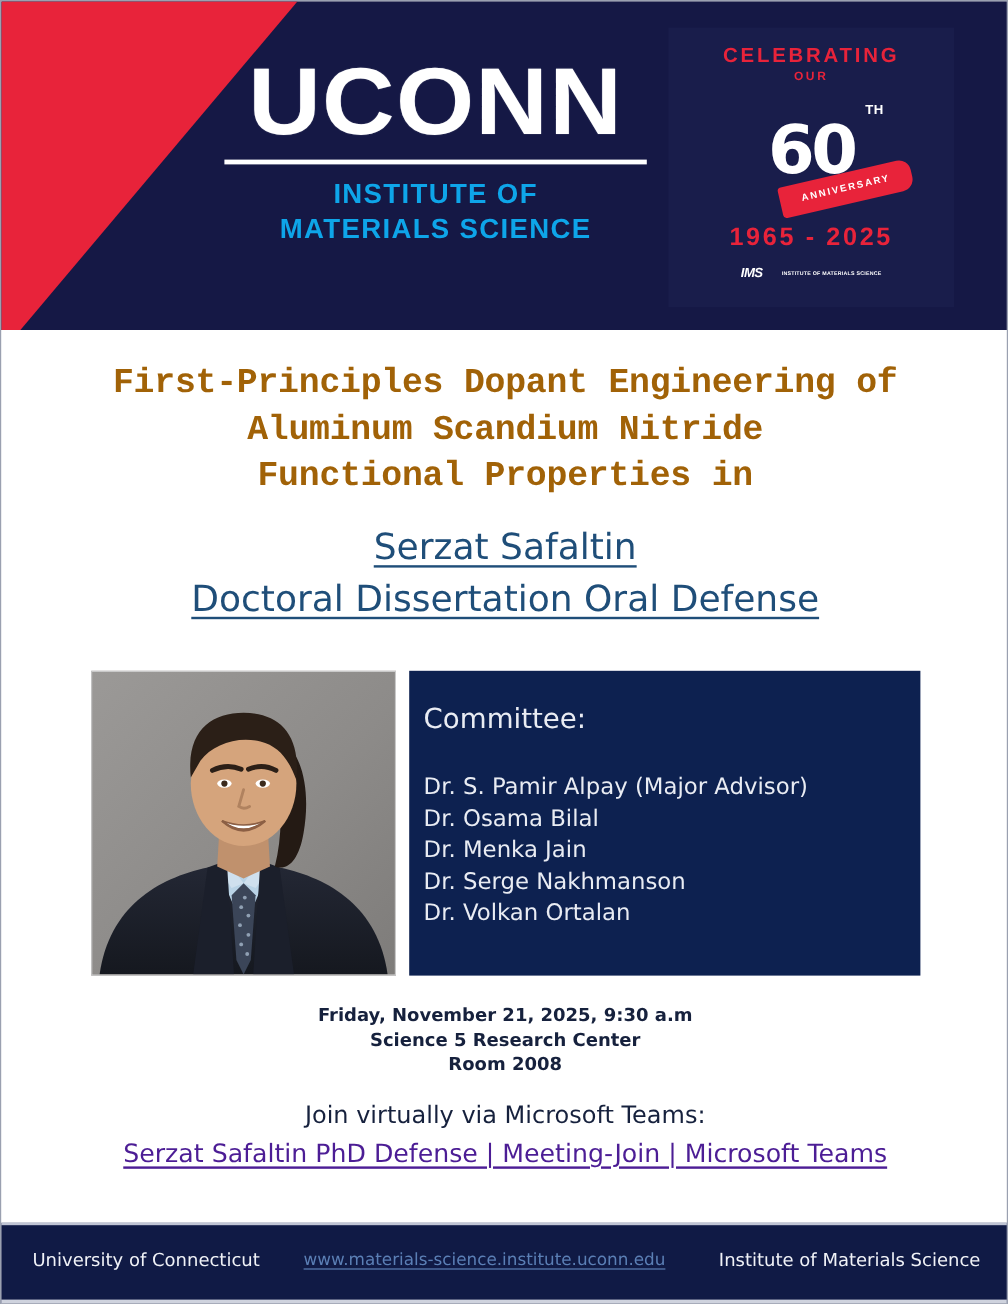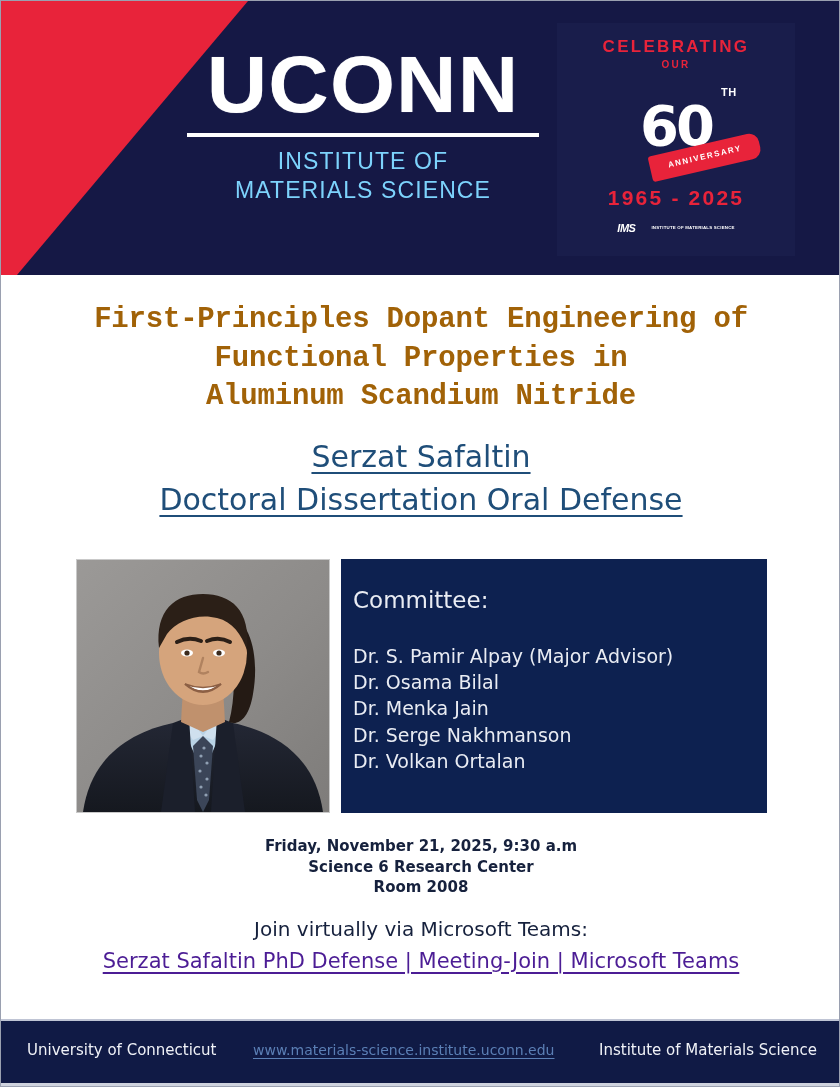--- a/index.html
+++ b/index.html
@@ -56,25 +56,25 @@
     transform: scaleX(1.06);
     text-shadow: 0 0 1px rgba(255,255,255,0.4);
   }
   .uconn-rule {
     height: 4px;
     background: #ffffff;
     margin: 11px 0 10px 0;
   }
   .uconn-sub {
     font-family: "Liberation Sans", sans-serif;
-    font-weight: 400;
+    font-weight: 700;
     font-size: 23px;
     line-height: 1.28;
     letter-spacing: 1.1px;
-    color: #7dd3fc;
+    color: #0ea5e9;
     text-align: center;
   }
 
   
   .badge {
     position: absolute;
     left: 556px;
     top: 22px;
     width: 238px;
     height: 233px;
@@ -344,22 +344,22 @@
       <div class="badge-years">1965 - 2025</div>
       <div class="badge-ims">
         <span class="ims-mark">IMS</span>
         <span class="ims-text">INSTITUTE OF MATERIALS SCIENCE</span>
       </div>
     </div>
   </div>
 
   <div class="title-block">
     <div class="talk-title">First-Principles Dopant Engineering of</div>
+    <div class="talk-title">Aluminum Scandium Nitride</div>
     <div class="talk-title">Functional Properties in</div>
-    <div class="talk-title">Aluminum Scandium Nitride</div>
   </div>
 
   <div class="presenter-block">
     <div><span class="presenter-name">Serzat Safaltin </span></div>
     <div><span class="presenter-role">Doctoral Dissertation Oral Defense</span></div>
   </div>
 
   <div class="photo">
     <svg width="252" height="252" viewBox="0 0 252 252">
       <defs>
@@ -425,21 +425,21 @@
       <div>Dr. S. Pamir Alpay (Major Advisor)</div>
       <div>Dr. Osama Bilal</div>
       <div>Dr. Menka Jain</div>
       <div>Dr. Serge Nakhmanson</div>
       <div>Dr. Volkan Ortalan</div>
     </div>
   </div>
 
   <div class="event-block">
     <div class="event-line">Friday, November 21, 2025, 9:30 a.m</div>
-    <div class="event-line">Science 6 Research Center</div>
+    <div class="event-line">Science 5 Research Center</div>
     <div class="event-line">Room 2008</div>
     <div class="join-line">Join virtually via Microsoft Teams:</div>
     <div><span class="teams-link">Serzat Safaltin PhD Defense | Meeting-Join | Microsoft Teams</span></div>
   </div>
 
   <div class="footer">
     <div class="footer-inner">
       <div class="footer-left">University of Connecticut</div>
       <div class="footer-url">www.materials-science.institute.uconn.edu</div>
       <div class="footer-right">Institute of Materials Science</div>

